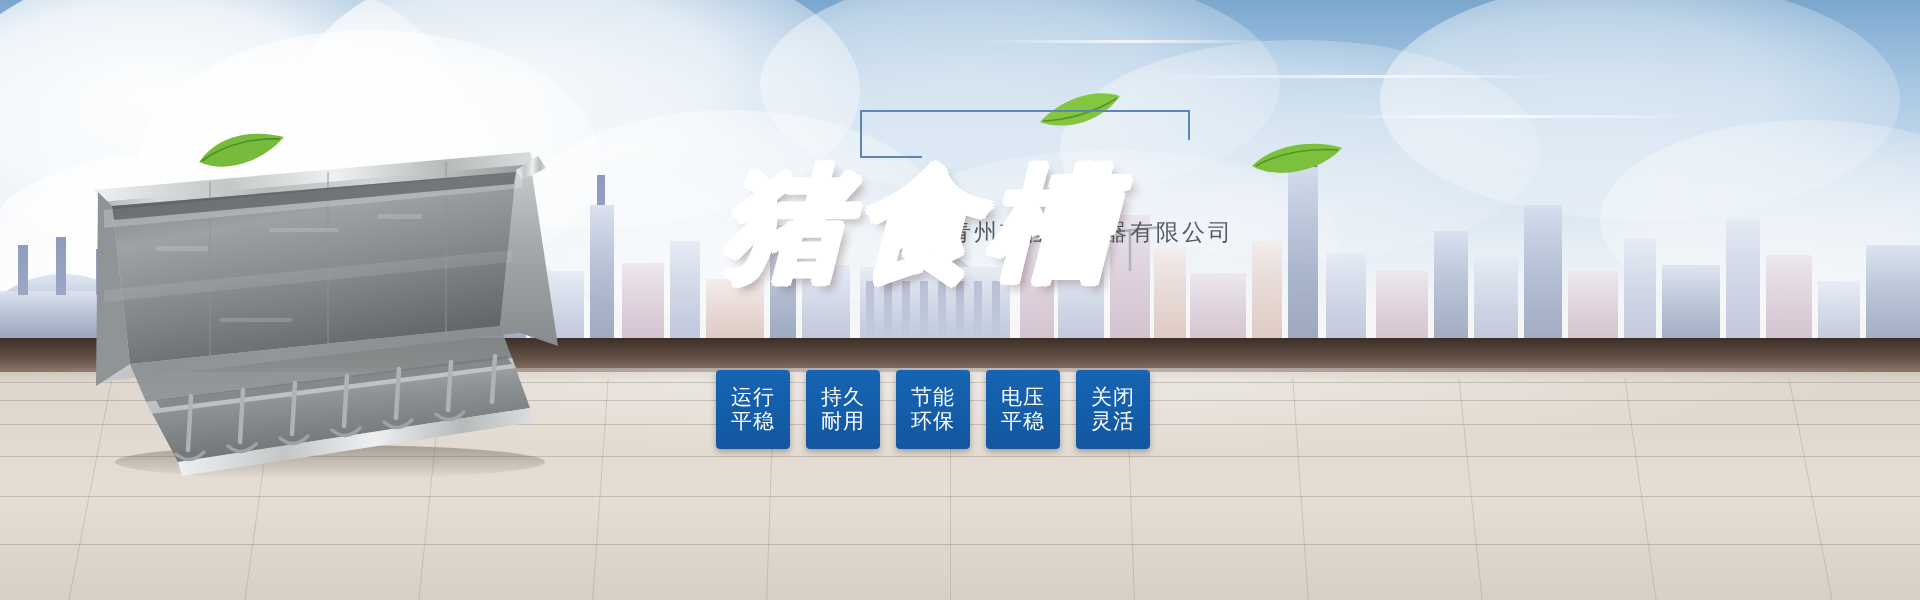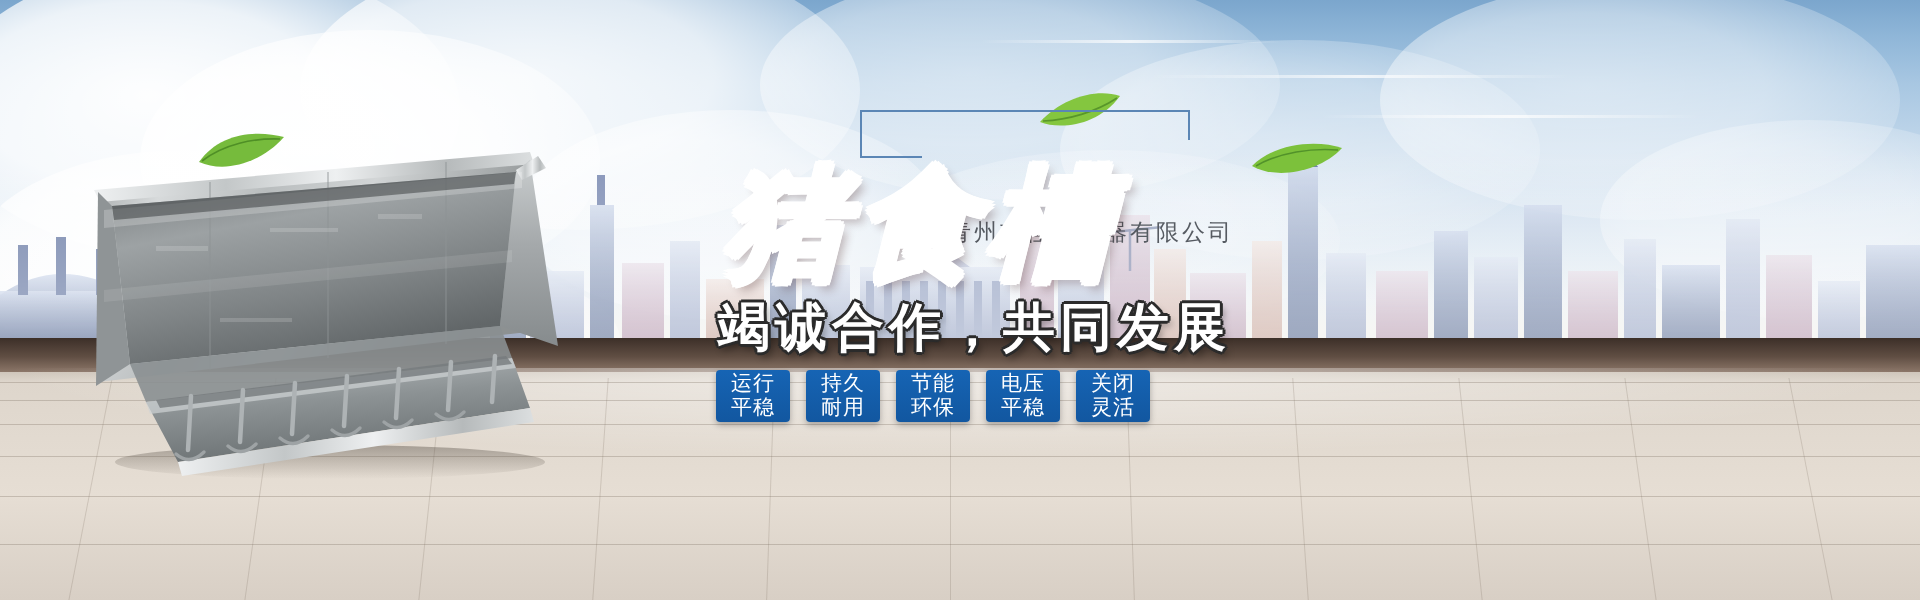--- a/index.html
+++ b/index.html
@@ -186,21 +186,21 @@
   }
 
   
   #badges {
     position:absolute;
     left: 16px; top: 275px;
     display:flex;
     gap: 16px;
   }
   .badge {
-    width: 74px; height: 52px;
+    width: 74px; height: 79px;
     background: linear-gradient(to bottom, #1664b4 0%, #1257a0 100%);
     border-radius: 4px;
     box-shadow: 0 3px 6px rgba(0,0,0,.28);
     display:flex; flex-direction:column;
     align-items:center; justify-content:center;
     color:#fff;
     font-size: 21px;
     line-height: 1.12;
     letter-spacing: 1px;
     font-family: "DejaVu Sans", "Liberation Sans", sans-serif;
@@ -475,21 +475,20 @@
       <div class="fr-top"></div>
       <div class="fr-left"></div>
       <div class="fr-right"></div>
       <div class="fr-bot"></div>
     </div>
     <div id="company-name">青州市佳和电器有限公司</div>
 
     <div id="main-title-outline">猪食槽</div>
     <div id="main-title">猪食槽</div>
 
-    <div id="subtitle">竭诚合作，共同发展</div>
 
     <div id="badges">
         <div class="badge">
           <span>运行</span>
           <span>平稳</span>
         </div>
         <div class="badge">
           <span>持久</span>
           <span>耐用</span>
         </div>

